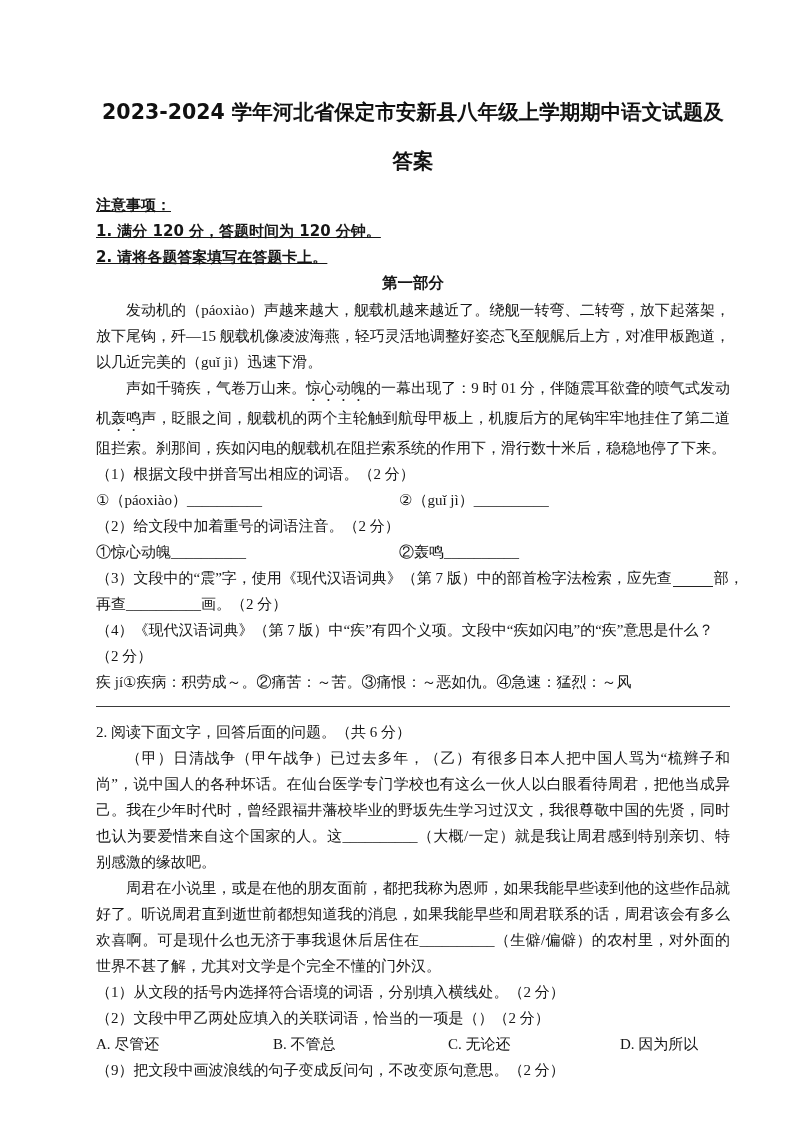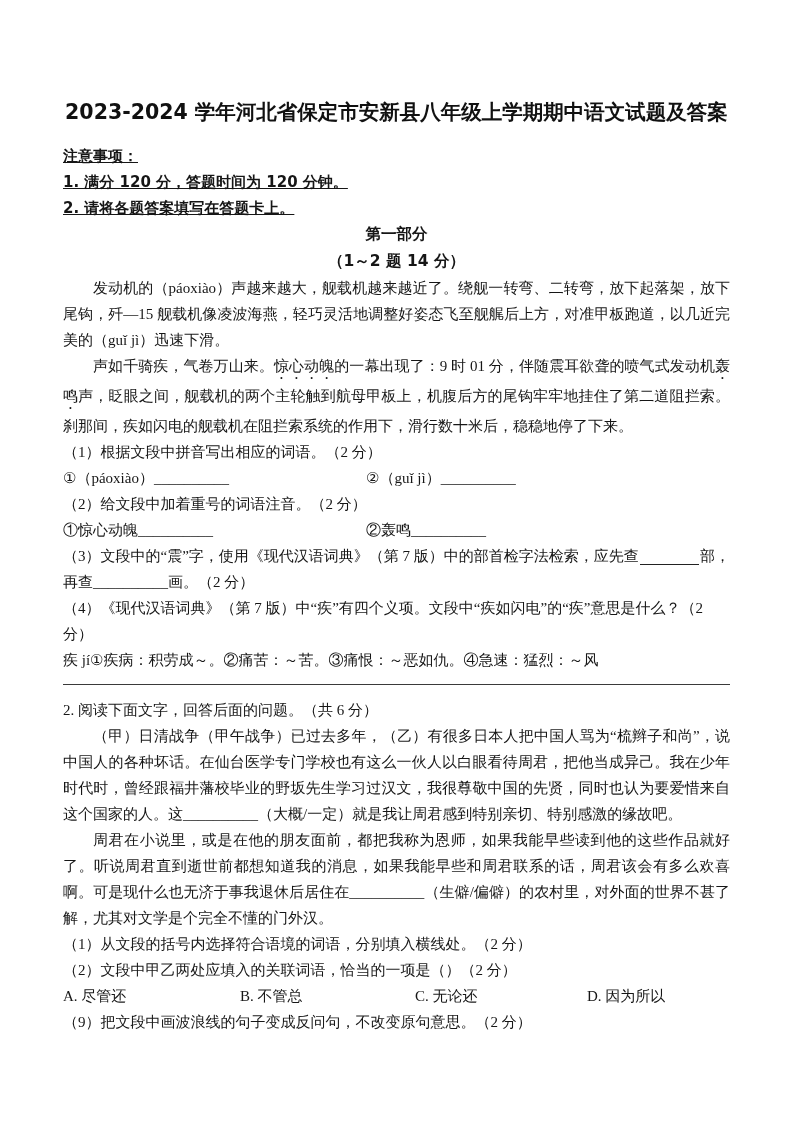--- a/index.html
+++ b/index.html
@@ -6,21 +6,21 @@
     margin: 0;
     padding: 0;
     background: #ffffff;
   }
   .page {
     position: relative;
     width: 793px;
     height: 1122px;
     box-sizing: border-box;
     background: #ffffff;
-    padding: 88px 63px 0 63px;
+    padding: 88px 63px 0 96px;
     color: #161616;
     font-family: "Liberation Serif", "DejaVu Serif", serif;
     font-size: 15px;
     overflow: hidden;
   }
   .doc-title {
     margin: 0 0 6px 0;
     font-family: "DejaVu Sans", "Liberation Sans", sans-serif;
     font-weight: bold;
     font-size: 20.5px;
@@ -99,21 +99,20 @@
 
   <h1 class="doc-title">2023-2024 学年河北省保定市安新县八年级上学期期中语文试题及答案</h1>
 
   <div class="notice">
     <div class="notice-line">注意事项：</div>
     <div class="notice-line">1. 满分 120 分，答题时间为 120 分钟。</div>
     <div class="notice-line">2. 请将各题答案填写在答题卡上。</div>
   </div>
 
   <div class="center-heading">第一部分</div>
-  <div class="center-heading">（1～2 题 14 分）</div>
 
   <section>
 
     <p class="passage">发动机的（páoxiào）声越来越大，舰载机越来越近了。绕舰一转弯、二转弯，放下起落架，放下尾钩，歼—15 舰载机像凌波海燕，轻巧灵活地调整好姿态飞至舰艉后上方，对准甲板跑道，以几近完美的（guǐ jì）迅速下滑。</p>
 
     <p class="passage"><span>声如千骑疾，气卷万山来。</span><span class="emph">惊心动魄</span><span>的一幕出现了：9 时 01 分，伴随震耳欲聋的喷气式发动机</span><span class="emph">轰鸣</span><span>声，眨眼之间，舰载机的两个主轮触到航母甲板上，机腹后方的尾钩牢牢地挂住了第二道阻拦索。刹那间，疾如闪电的舰载机在阻拦索系统的作用下，滑行数十米后，稳稳地停了下来。</span></p>
 
     <div class="line">（1）根据文段中拼音写出相应的词语。（2 分）</div>
     <div class="line blank-row">
       <span>①（páoxiào）__________</span>

